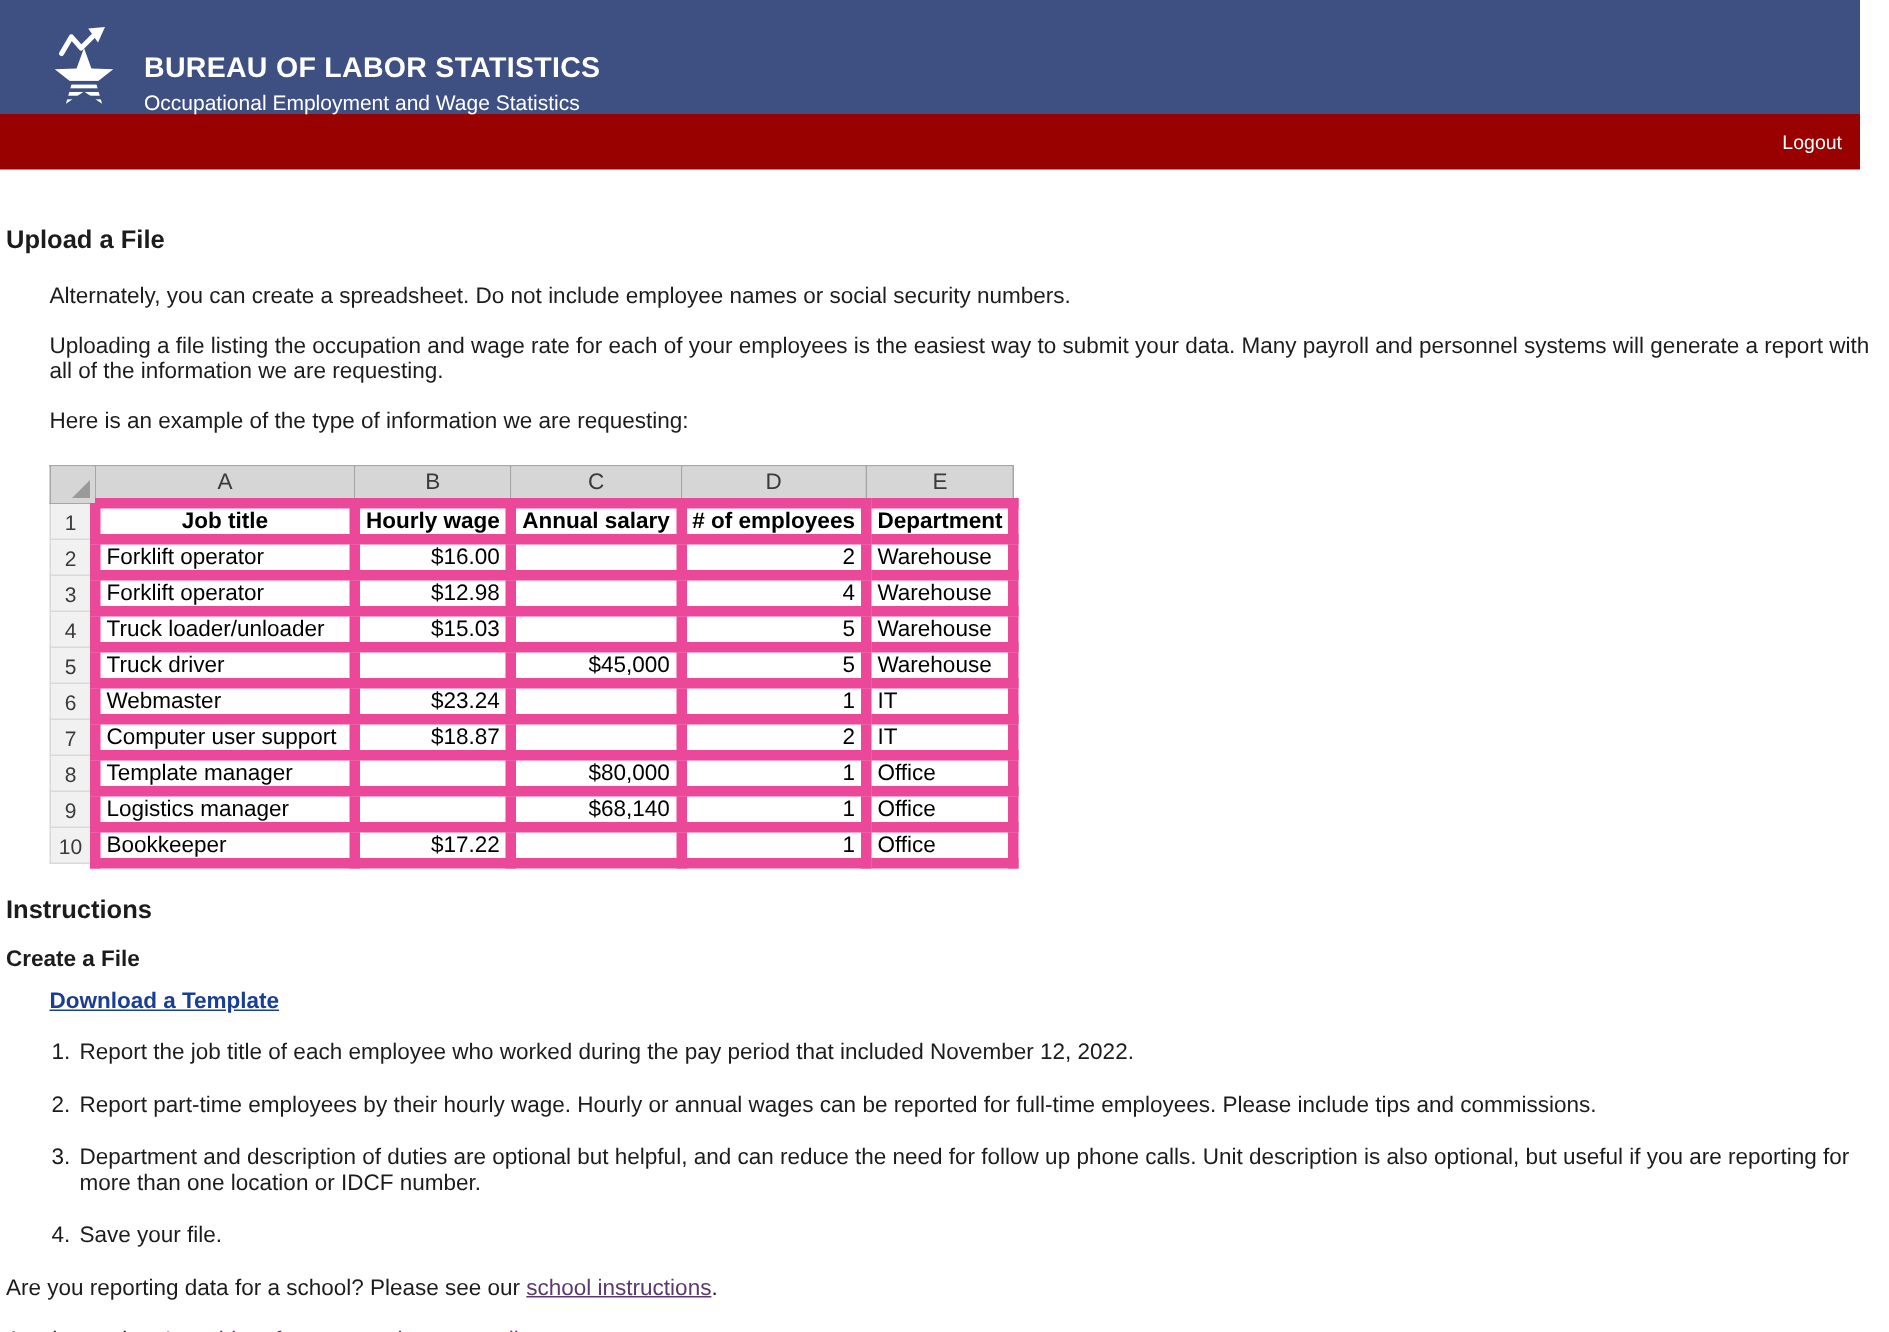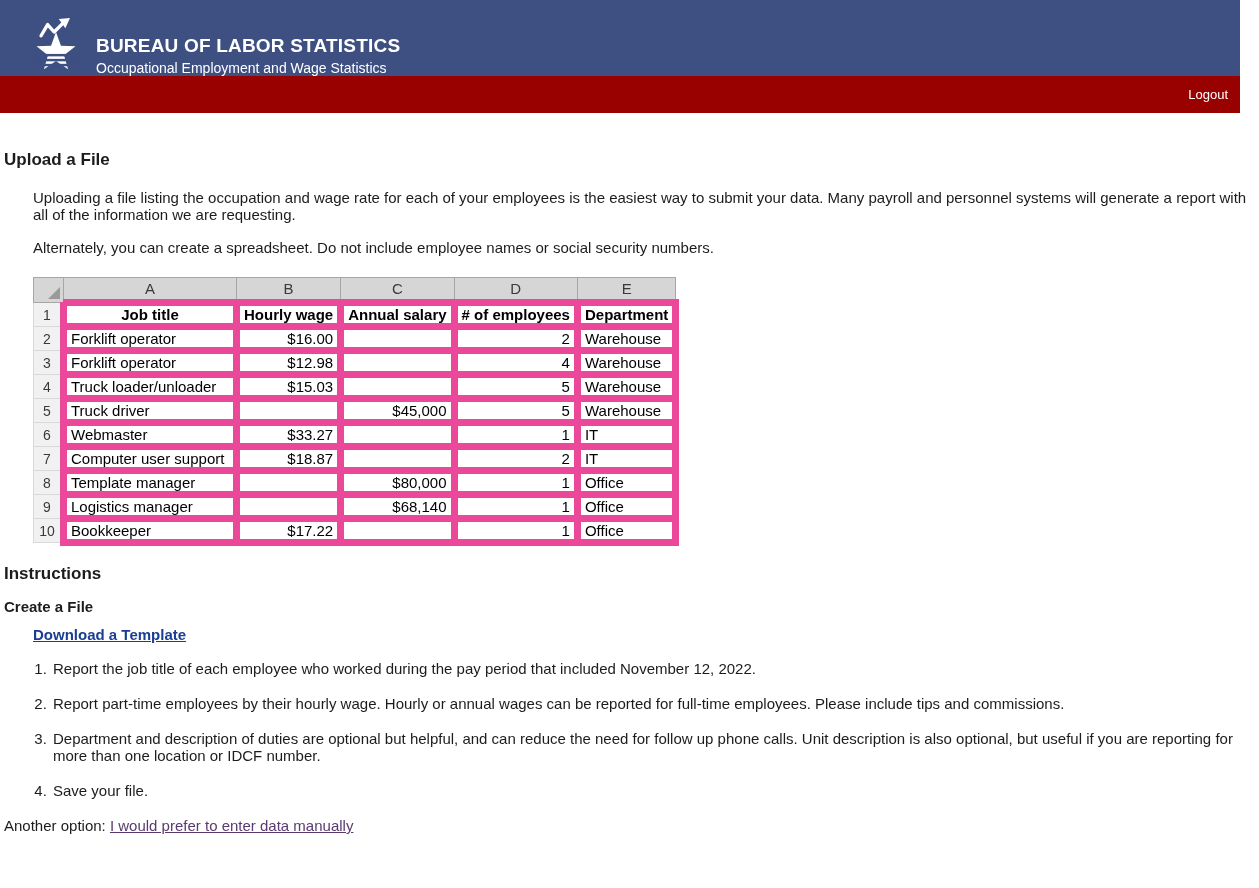--- a/index.html
+++ b/index.html
@@ -90,22 +90,23 @@
 </header>
 
 <nav class="redbar">
   <a class="logout" href="#">Logout</a>
 </nav>
 
 <main class="content">
 
   <h1 class="section">Upload a File</h1>
 
+  <p class="body">Alternately, you can create a spreadsheet. Do not include employee names or social security numbers.</p>
   <p class="body">Uploading a file listing the occupation and wage rate for each of your employees is the easiest way to submit your data. Many payroll and personnel systems will generate a report with all of the information we are requesting.</p>
-  <p class="body">Alternately, you can create a spreadsheet. Do not include employee names or social security numbers.</p>
+  <p class="body">Here is an example of the type of information we are requesting:</p>
 
   <table class="sheet">
     <colgroup>
       <col style="width:30px">
         <col style="width:173px">
         <col style="width:100px">
       <col style="width:105px">
         <col style="width:119px">
         <col style="width:96px">
     </colgroup>
@@ -158,21 +159,21 @@
       <td class="rownum">5</td>
       <td class="cell l">Truck driver</td>
       <td class="cell r"></td>
       <td class="cell r">$45,000</td>
       <td class="cell r">5</td>
       <td class="cell l">Warehouse</td>
     </tr>
     <tr>
       <td class="rownum">6</td>
       <td class="cell l">Webmaster</td>
-      <td class="cell r">$33.27</td>
+      <td class="cell r">$23.24</td>
       <td class="cell r"></td>
       <td class="cell r">1</td>
       <td class="cell l">IT</td>
     </tr>
     <tr>
       <td class="rownum">7</td>
       <td class="cell l">Computer user support</td>
       <td class="cell r">$18.87</td>
       <td class="cell r"></td>
       <td class="cell r">2</td>
@@ -210,16 +211,17 @@
 
   <a class="template-link" href="#">Download a Template</a>
 
   <ol class="steps">
     <li>Report the job title of each employee who worked during the pay period that included November 12, 2022.</li>
     <li>Report part-time employees by their hourly wage. Hourly or annual wages can be reported for full-time employees. Please include tips and commissions.</li>
     <li>Department and description of duties are optional but helpful, and can reduce the need for follow up phone calls. Unit description is also optional, but useful if you are reporting for more than one location or IDCF number.</li>
     <li>Save your file.</li>
   </ol>
 
+  <p class="footer-line"><span>Are you reporting data for a school? Please see our </span><a class="purple" href="#">school instructions</a><span>.</span></p>
 
   <p class="footer-line"><span>Another option: </span><a class="purple" href="#">I would prefer to enter data manually</a></p>
 
 </main>
 
 </body></html>

